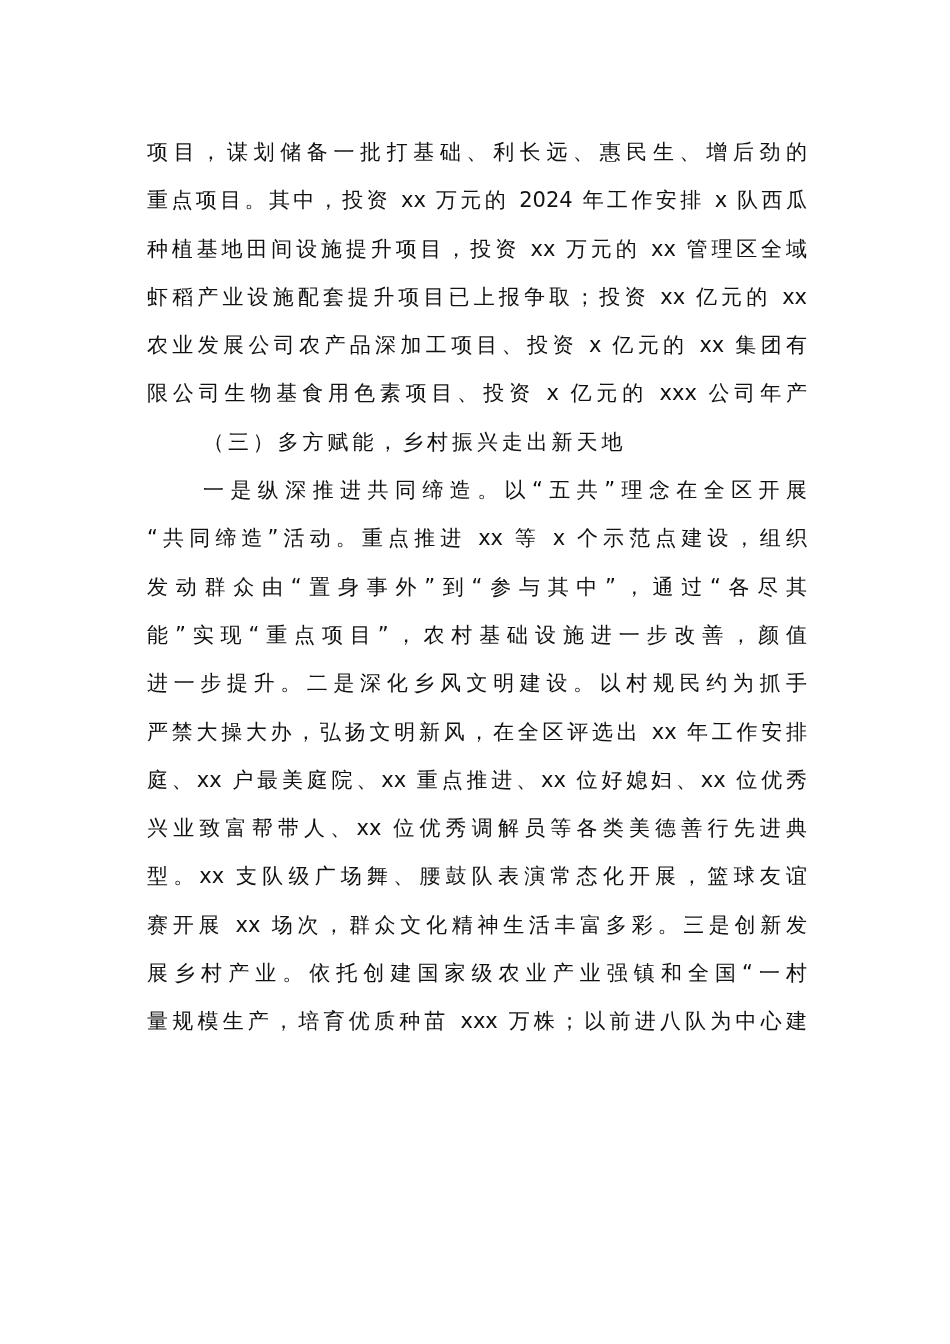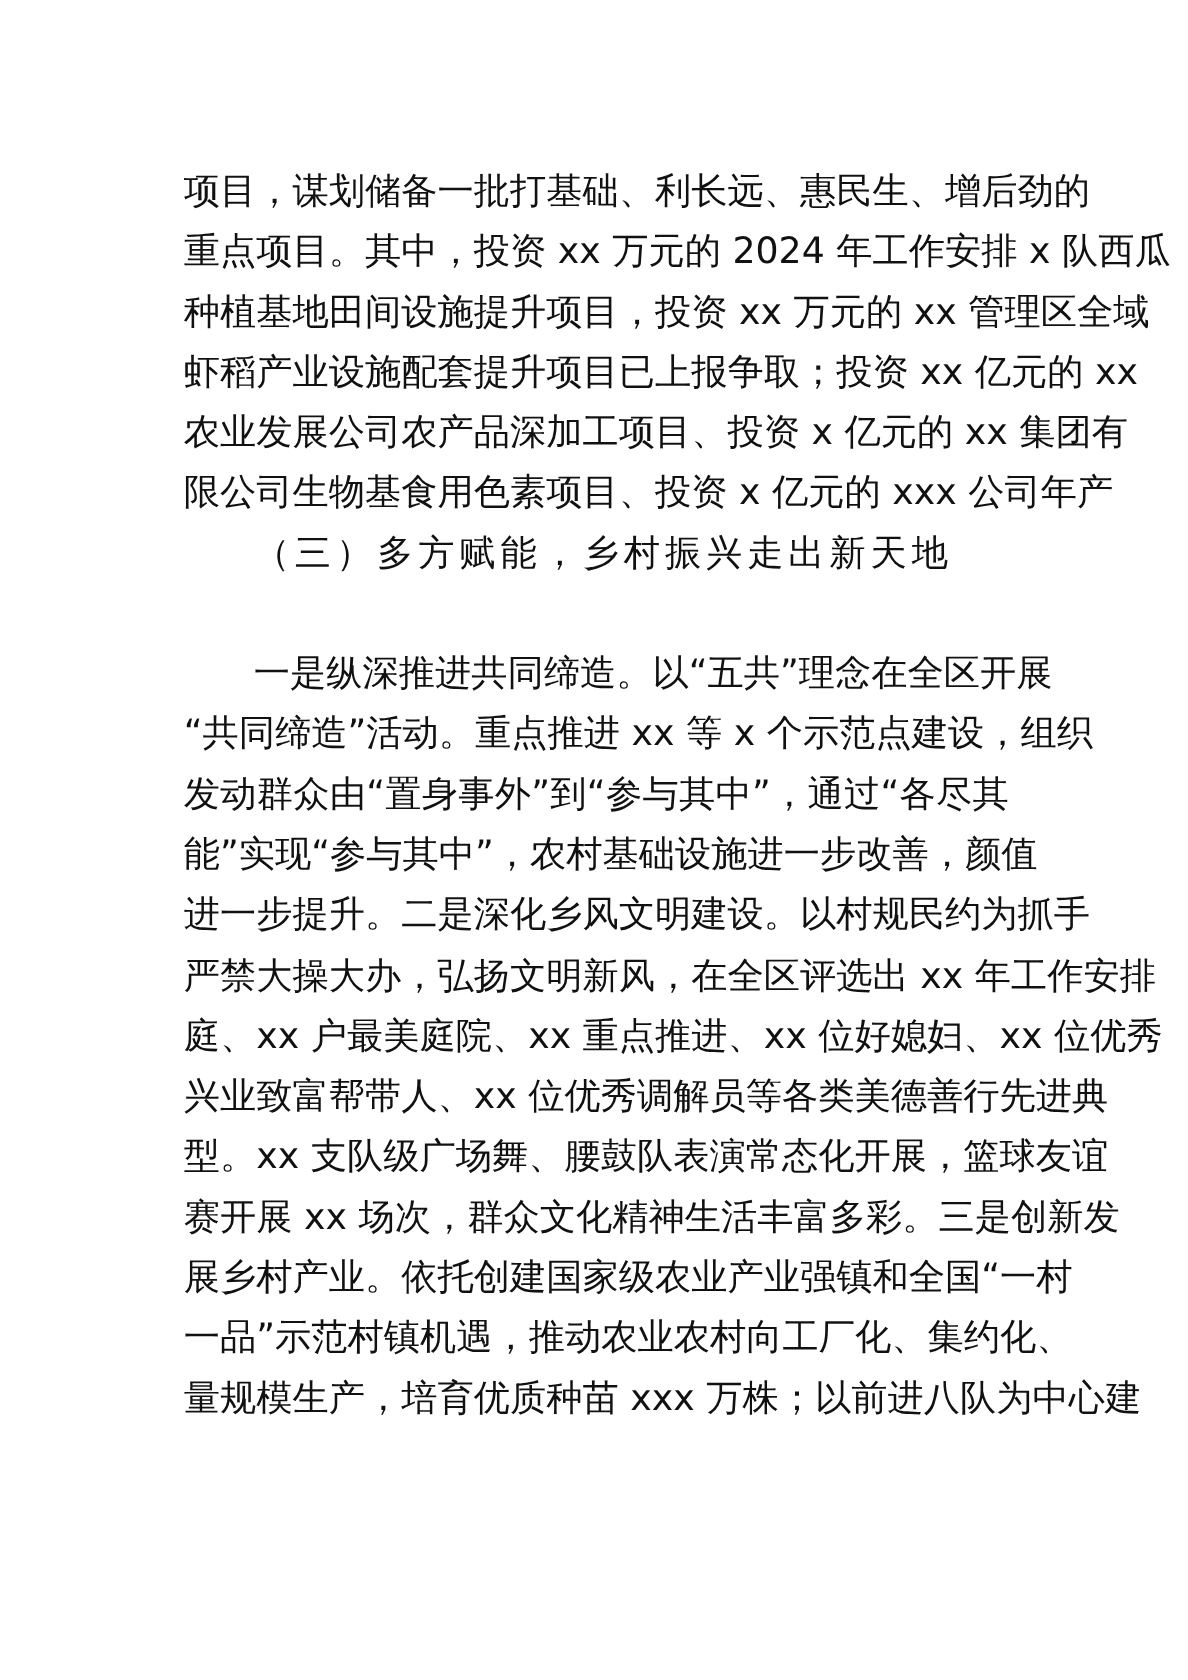--- a/index.html
+++ b/index.html
@@ -17,57 +17,55 @@
   }
   .page {
     position: absolute;
     left: 147px;
     top: 132px;
     width: 660px;
   }
   .line {
     height: 48.3px;
     line-height: 40px;
-    font-size: 29px;
+    font-size: 21px;
     white-space: nowrap;
     text-align: justify;
     text-align-last: justify;
     letter-spacing: 0px;
   }
   .line.last {
     text-align-last: left;
     letter-spacing: 3.9px;
   }
   .line.heading {
     text-align-last: left;
     padding-left: 56px;
     letter-spacing: 3.9px;
   }
   .line.indent {
     padding-left: 56px;
-    margin-top: 48px;
   }
 </style>
 </head>
 <body>
 
 <div class="page">
   <div class="line">项目，谋划储备一批打基础、利长远、惠民生、增后劲的</div>
   <div class="line">重点项目。其中，投资 xx 万元的 2024 年工作安排 x 队西瓜</div>
   <div class="line">种植基地田间设施提升项目，投资 xx 万元的 xx 管理区全域</div>
   <div class="line">虾稻产业设施配套提升项目已上报争取；投资 xx 亿元的 xx</div>
   <div class="line">农业发展公司农产品深加工项目、投资 x 亿元的 xx 集团有</div>
   <div class="line">限公司生物基食用色素项目、投资 x 亿元的 xxx 公司年产</div>
   <div class="line heading">（三）多方赋能，乡村振兴走出新天地</div>
   <div class="line indent">一是纵深推进共同缔造。以“五共”理念在全区开展</div>
   <div class="line">“共同缔造”活动。重点推进 xx 等 x 个示范点建设，组织</div>
   <div class="line">发动群众由“置身事外”到“参与其中”，通过“各尽其</div>
-  <div class="line">能”实现“参与其中”，农村基础设施进一步改善，颜值</div>
+  <div class="line">能”实现“重点项目”，农村基础设施进一步改善，颜值</div>
   <div class="line">进一步提升。二是深化乡风文明建设。以村规民约为抓手</div>
   <div class="line">严禁大操大办，弘扬文明新风，在全区评选出 xx 年工作安排</div>
   <div class="line">庭、xx 户最美庭院、xx 重点推进、xx 位好媳妇、xx 位优秀</div>
   <div class="line">兴业致富帮带人、xx 位优秀调解员等各类美德善行先进典</div>
   <div class="line">型。xx 支队级广场舞、腰鼓队表演常态化开展，篮球友谊</div>
   <div class="line">赛开展 xx 场次，群众文化精神生活丰富多彩。三是创新发</div>
   <div class="line">展乡村产业。依托创建国家级农业产业强镇和全国“一村</div>
-  <div class="line">一品”示范村镇机遇，推动农业农村向工厂化、集约化、</div>
   <div class="line">量规模生产，培育优质种苗 xxx 万株；以前进八队为中心建</div>
 </div>
 
 </body></html>

